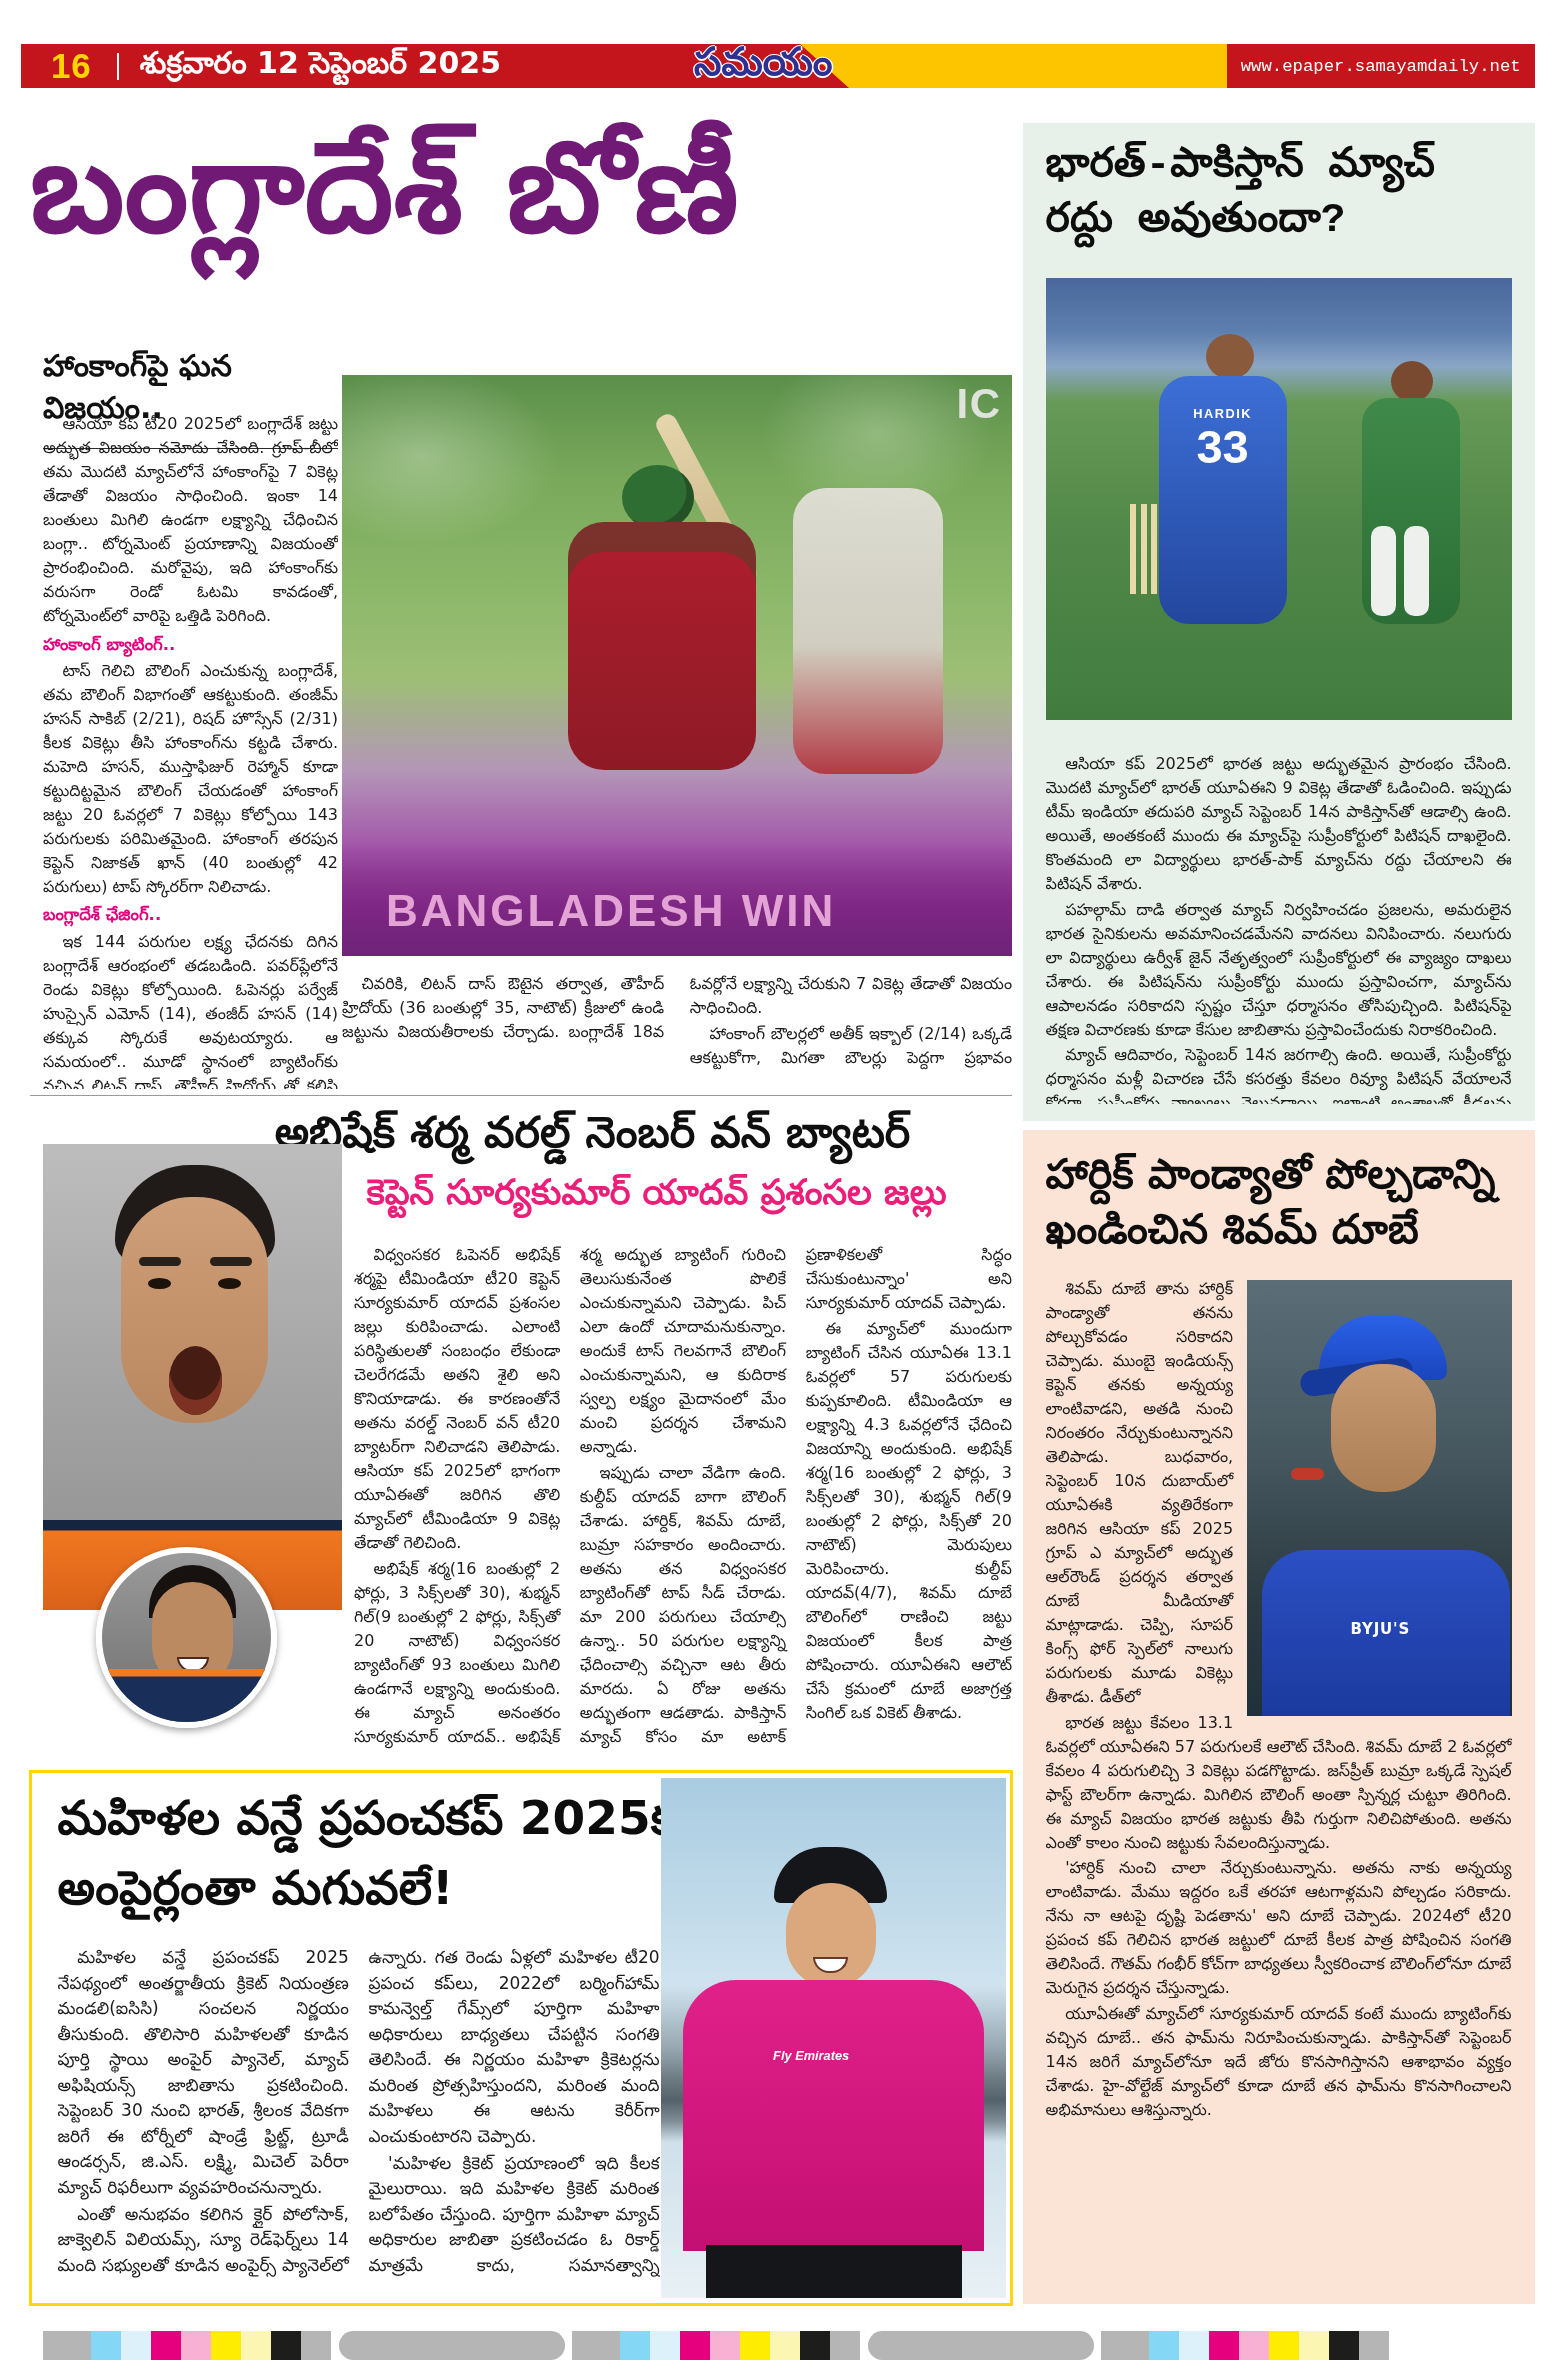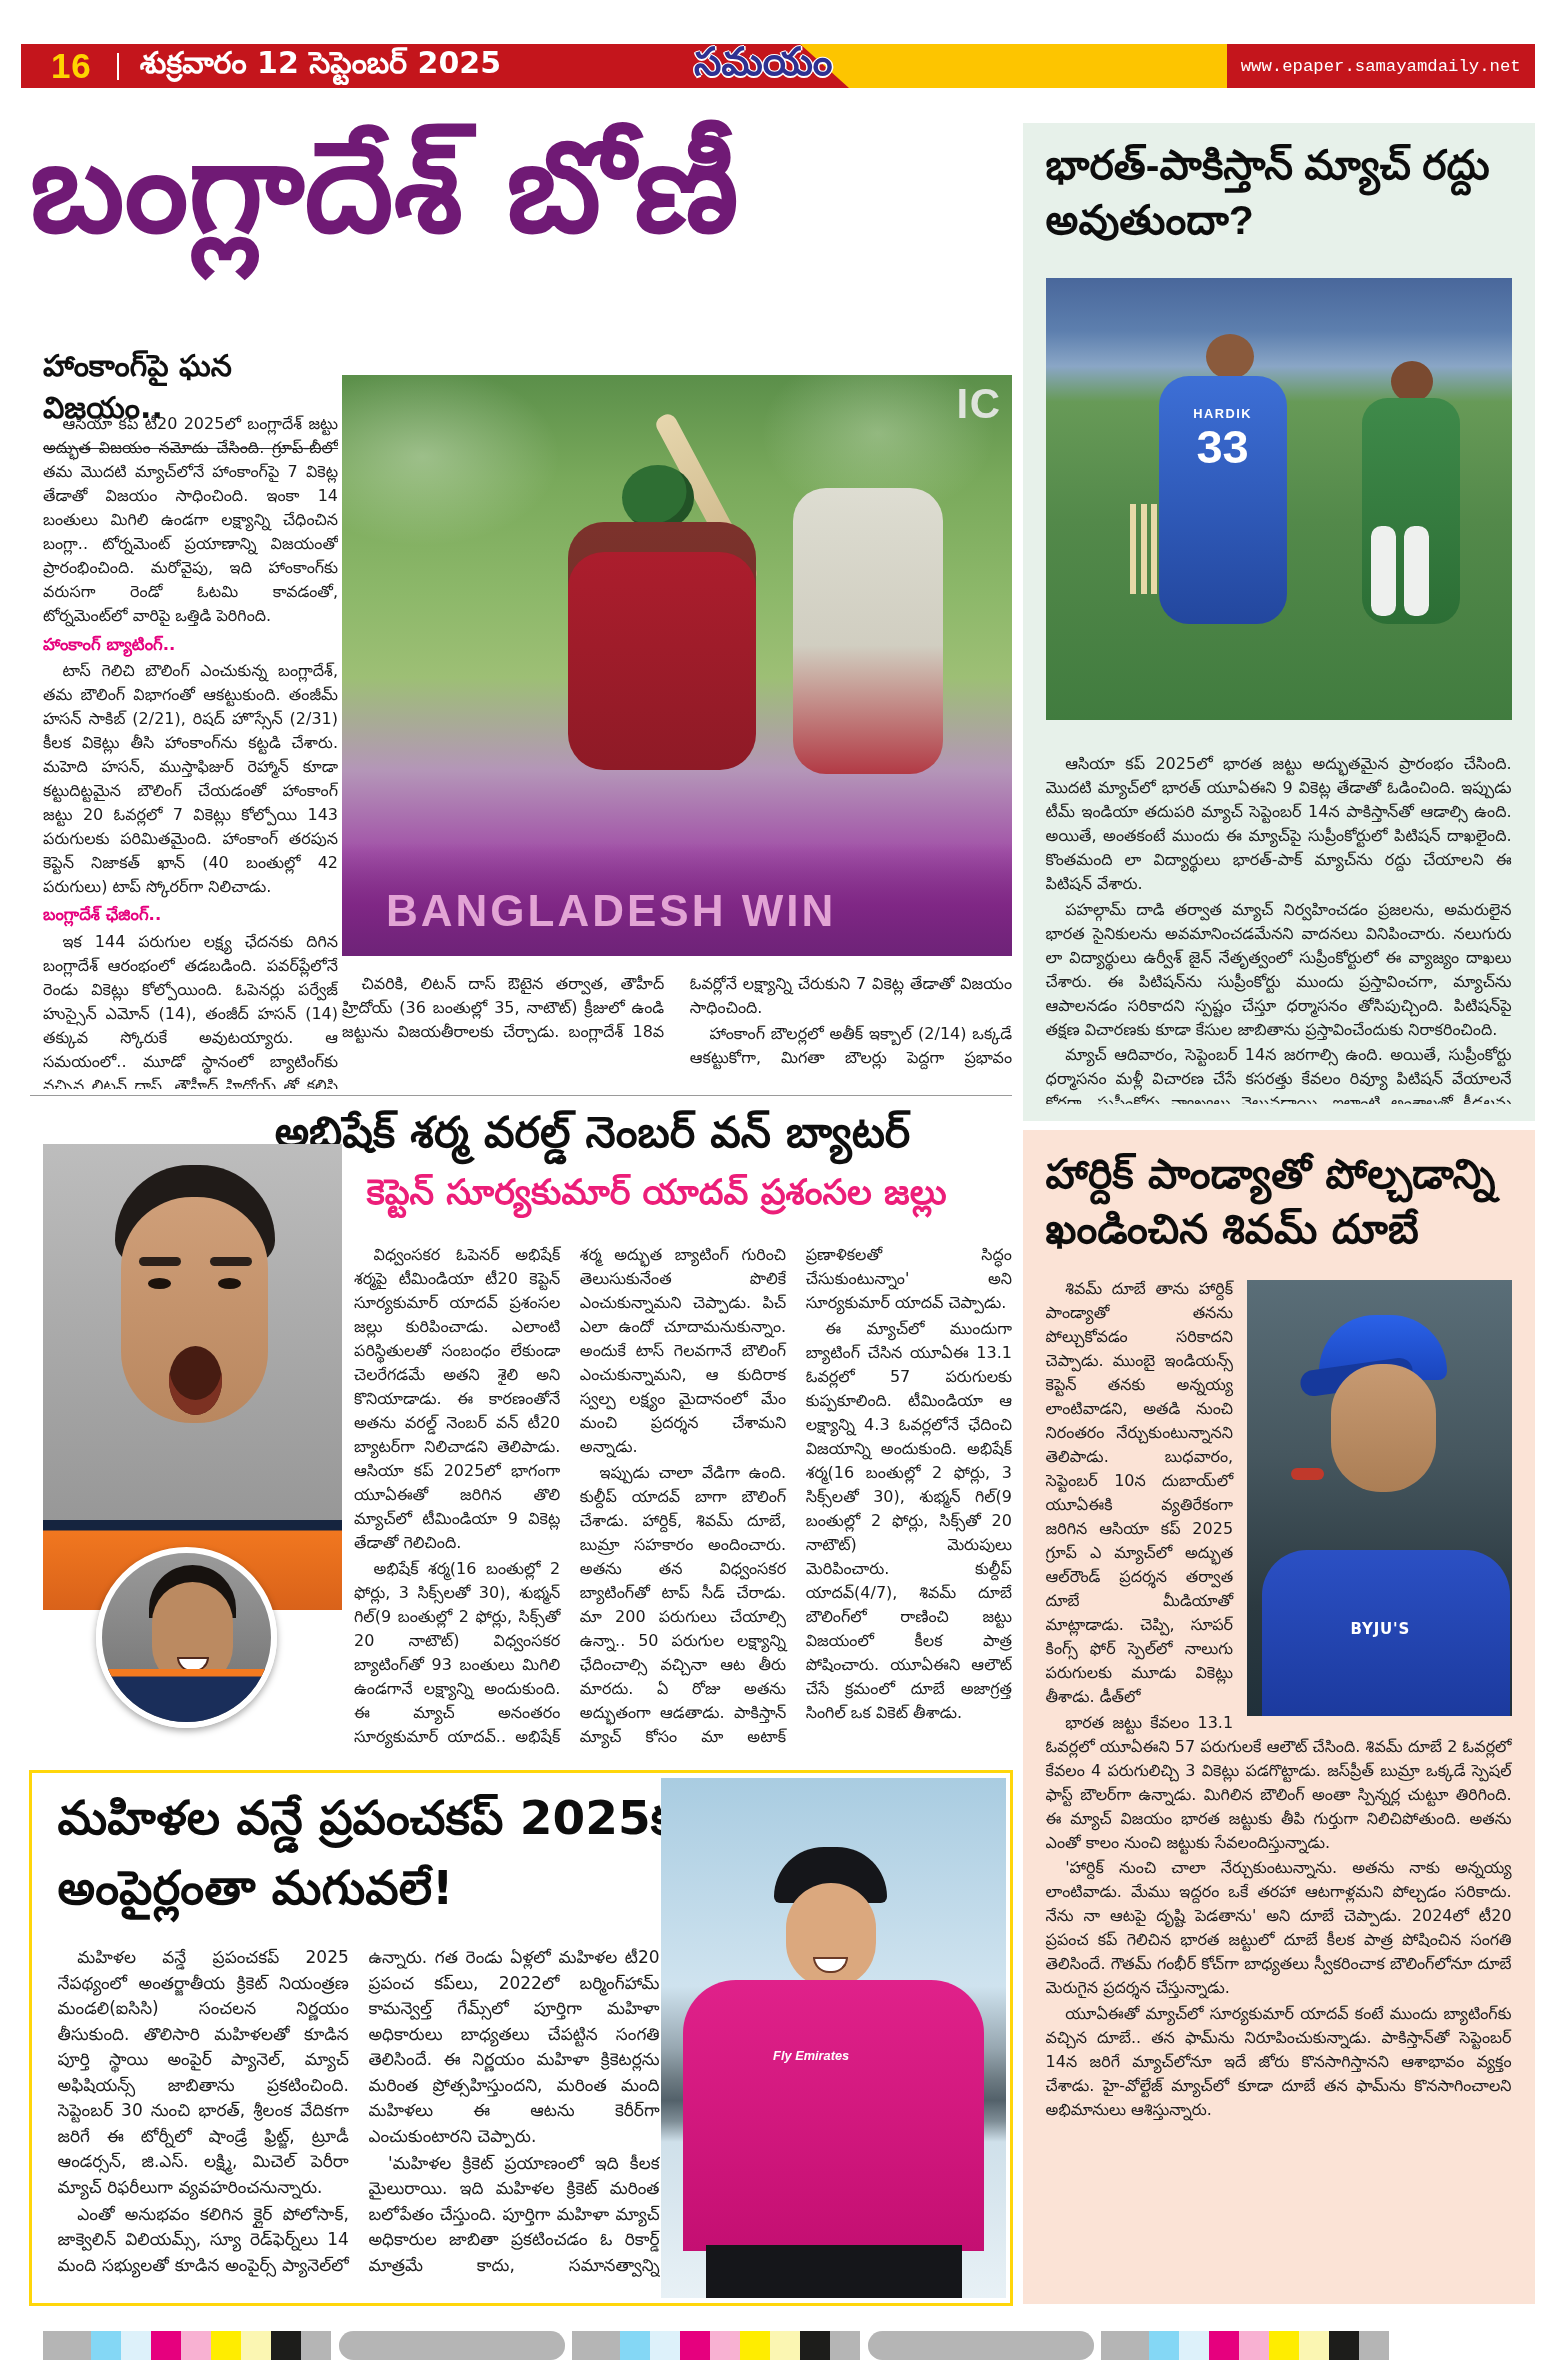--- a/index.html
+++ b/index.html
@@ -99,21 +99,21 @@
   .um-cap { position:absolute; left:113px; top:69px; width:113px; height:56px; background:#15161a; border-radius:60px 60px 7.5px 7.5px; }
   .um-cap-logo { position:absolute; left:154px; top:105px; color:#fff; font-size:15px; font-weight:bold; }
   .um-face { position:absolute; left:125px; top:105px; width:90px; height:105px; background:#dba87e; border-radius:45px; }
   .um-smile { position:absolute; left:152px; top:179px; width:35px; height:16.6px; border-radius:0 0 33px 33px; background:#fff; border:2.3px solid #6b3a26; }
   .um-shirt { position:absolute; left:22.6px; top:202px; width:301px; height:271px; background:linear-gradient(180deg,#e0218a,#c40f72); border-radius:53px 53px 0 0; }
   .um-patch { position:absolute; left:90px; top:68px; color:#fff; font-size:12.8px; font-style:italic; font-weight:bold; }
   .um-pants { position:absolute; left:45px; bottom:0; width:256px; height:53px; background:#15161a; }
 
   
   .indpak-box { left:1023px; top:123px; width:512px; height:998px; background:#e7f1ea; }
-  .indpak-h { position:absolute; left:22.6px; top:15px; width:466px; color:#0d0d0d; font-size:41px; font-weight:bold; line-height:1.35; font-family:Liberation Sans, sans-serif; }
+  .indpak-h { position:absolute; left:22.6px; top:15px; width:466px; color:#0d0d0d; font-size:41px; font-weight:bold; line-height:1.35; font-family:Liberation Mono, monospace; }
   .indpak-photo { position:absolute; left:22.6px; top:155px; width:466px; height:442px; overflow:hidden;
     background:linear-gradient(180deg,#49679b 0%, #5d7fae 12%, #8aa6c6 20%, #679a57 28%, #53894a 55%, #417c3f 100%); }
   .ip-stump { position:absolute; top:226px; width:6.8px; height:90px; background:#e8d9a8; }
   .ip-blue { position:absolute; left:113px; top:98px; width:128px; height:248px; border-radius:30px; background:linear-gradient(180deg,#3d6fd6,#23479e); text-align:center; color:#fff; }
   .ip-blue-name { margin-top:30px; font-size:12.8px; letter-spacing:1.5px; font-weight:bold; }
   .ip-blue-num { font-size:47px; font-weight:bold; line-height:1.1; }
   .ip-head { position:absolute; left:160px; top:56px; width:48px; height:45px; border-radius:50%; background:#8a5a3c; }
   .ip-green { position:absolute; left:316px; top:120px; width:98px; height:226px; border-radius:25.6px; background:linear-gradient(180deg,#3f8a4a,#2c6e35); }
   .ip-green-head { position:absolute; left:345px; top:83px; width:42px; height:41px; border-radius:50%; background:#7a4a30; }
   .ip-pad { position:absolute; top:248px; width:25.6px; height:90px; border-radius:10.5px; background:#eef0ee; }

